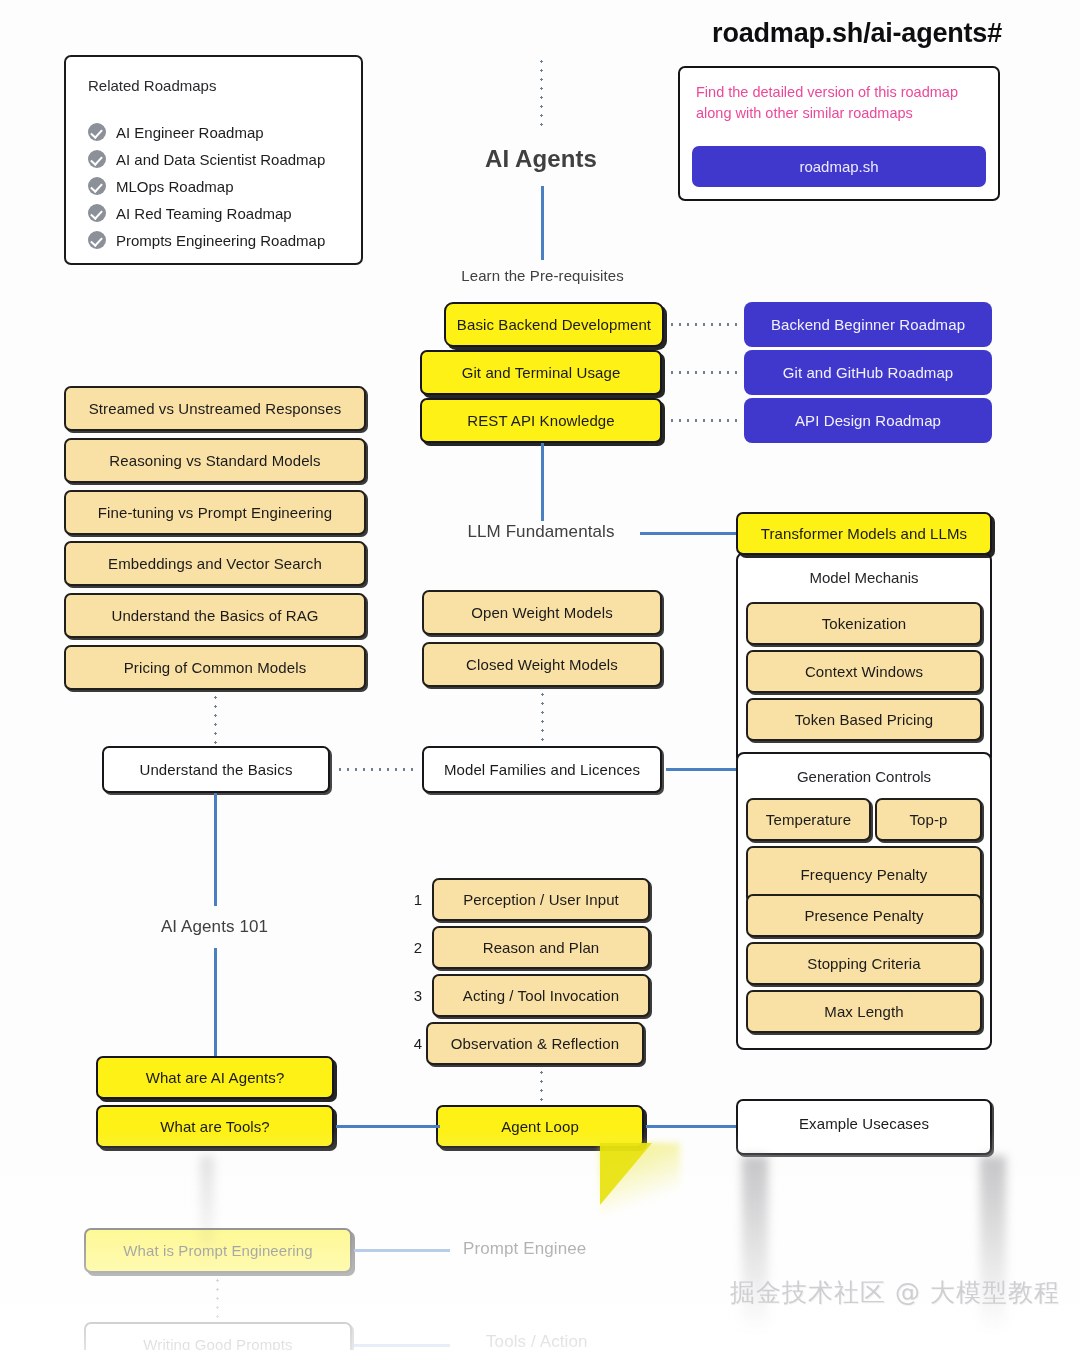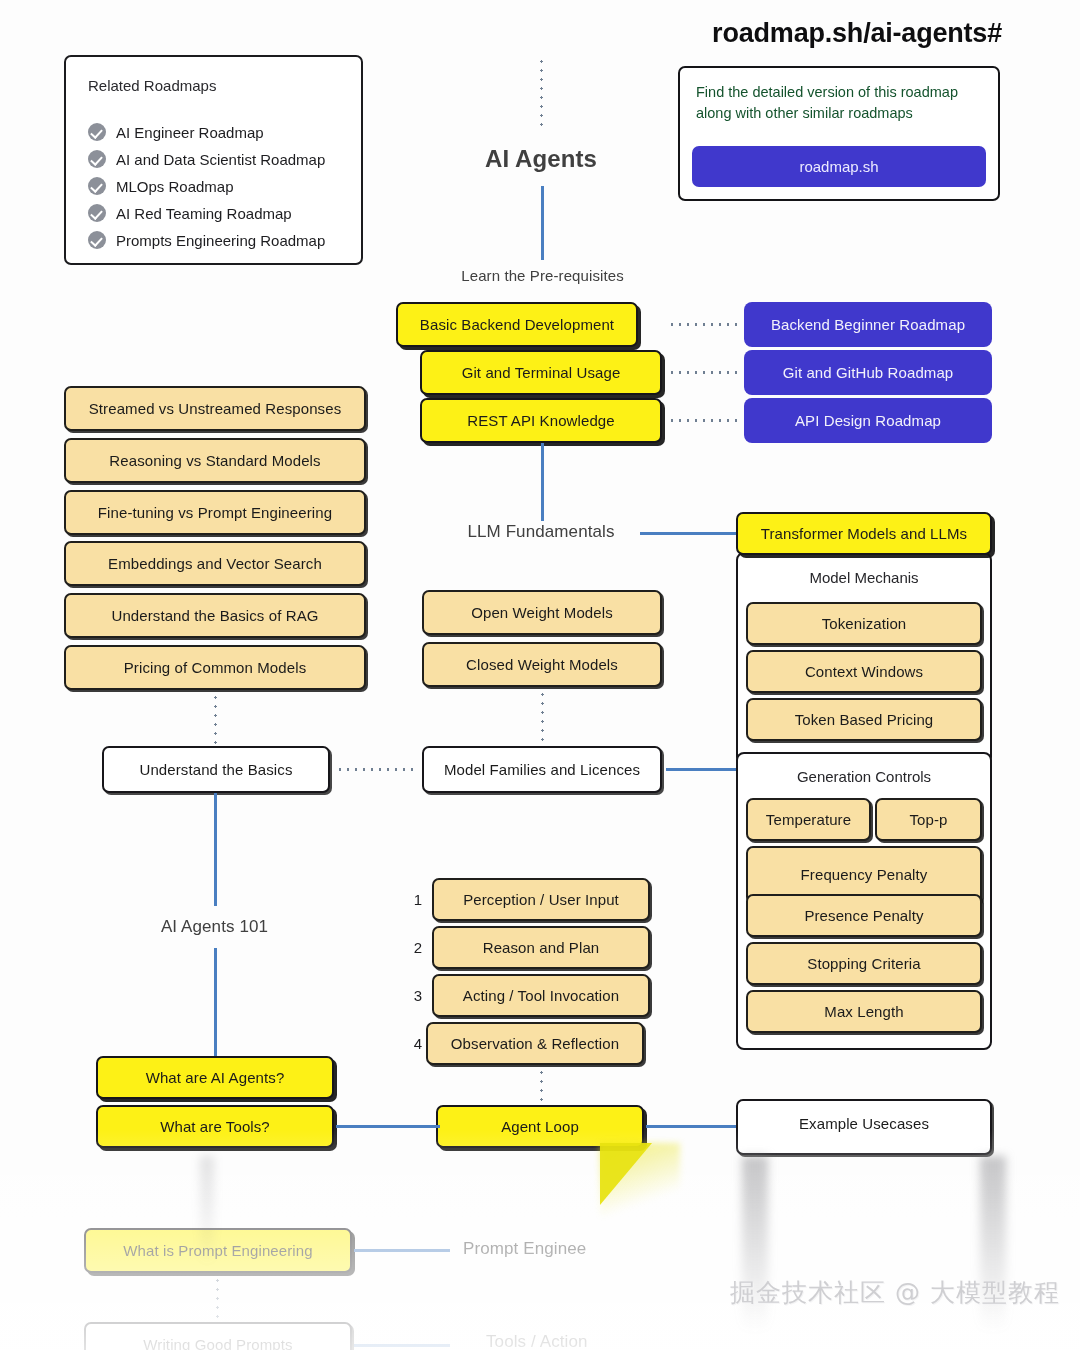--- a/index.html
+++ b/index.html
@@ -113,21 +113,21 @@
     transform: rotate(43deg);
   }
 
   
   #promo-card {
     position: absolute; left: 678px; top: 66px;
     width: 322px; height: 135px;
     background: #fff; border: 2.5px solid #141417; border-radius: 7px;
     padding: 14px 16px;
   }
-  #promo-card p { font-size: 14.5px; color: #14532d; line-height: 1.45; }
+  #promo-card p { font-size: 14.5px; color: #ec4899; line-height: 1.45; }
   #promo-btn {
     position: absolute; left: 12px; right: 12px; bottom: 12px; height: 41px;
     background: #4038cc; border-radius: 7px; border: none;
     color: #eceaff; font-size: 15px;
     font-family: inherit;
     display: flex; align-items: center; justify-content: center;
     cursor: pointer;
   }
 
   
@@ -204,21 +204,21 @@
   <div id="promo-card">
     <p>Find the detailed version of this roadmap along with other similar roadmaps</p>
     <div id="promo-btn">roadmap.sh</div>
   </div>
 
   <div class="dot-v" style="left:540px; top:57px; height:74px;"></div>
   <div class="node n-plain" style="left:450px; top:142px; width:182px; height:34px; font-size:24px; font-weight:600;">AI Agents</div>
   <div class="ln-v" style="left:541px; top:186px; height:74px;"></div>
   <div class="node n-plain" style="left:440px; top:265px; width:205px; height:22px; font-size:15px;">Learn the Pre-requisites</div>
 
-  <div class="node n-yellow" style="left:396px; top:302px; width:242px; height:45px;">Basic Backend Development</div>
+  <div class="node n-yellow" style="left:444px; top:302px; width:220px; height:45px;border-radius:9px;">Basic Backend Development</div>
   <div class="node n-yellow" style="left:420px; top:350px; width:242px; height:45px;">Git and Terminal Usage</div>
   <div class="node n-yellow" style="left:420px; top:398px; width:242px; height:45px;">REST API Knowledge</div>
 
   <div class="node n-blue" style="left:744px; top:302px; width:248px; height:45px;">Backend Beginner Roadmap</div>
   <div class="node n-blue" style="left:744px; top:350px; width:248px; height:45px;">Git and GitHub Roadmap</div>
   <div class="node n-blue" style="left:744px; top:398px; width:248px; height:45px;">API Design Roadmap</div>
 
   <div class="dot-h" style="left:668px; top:323px; width:72px;"></div>
   <div class="dot-h" style="left:668px; top:371px; width:72px;"></div>
   <div class="dot-h" style="left:668px; top:419px; width:72px;"></div>

